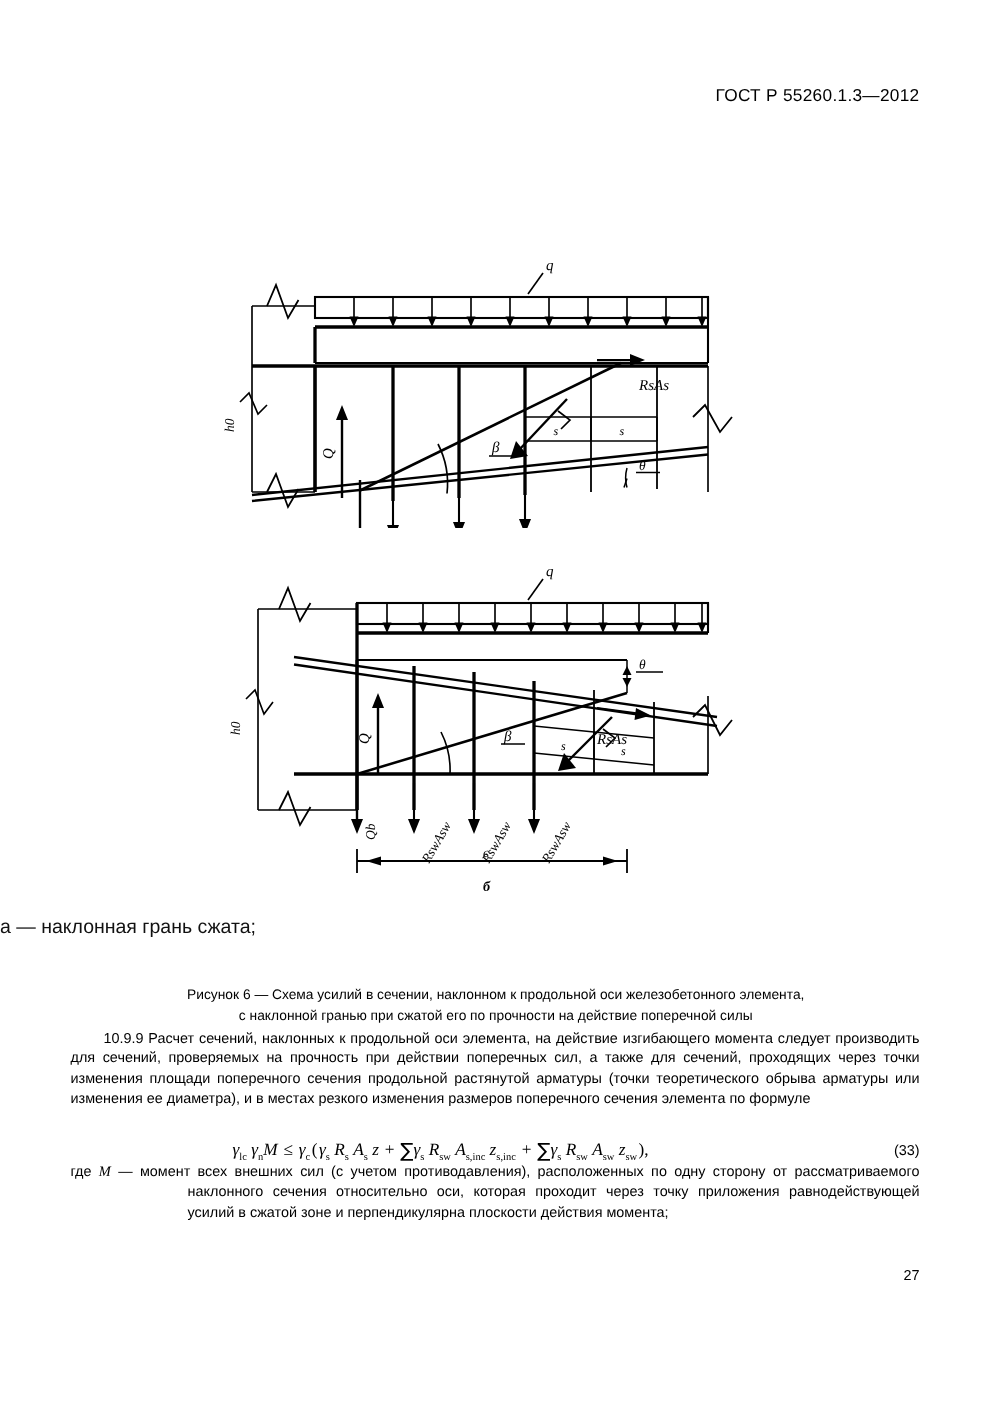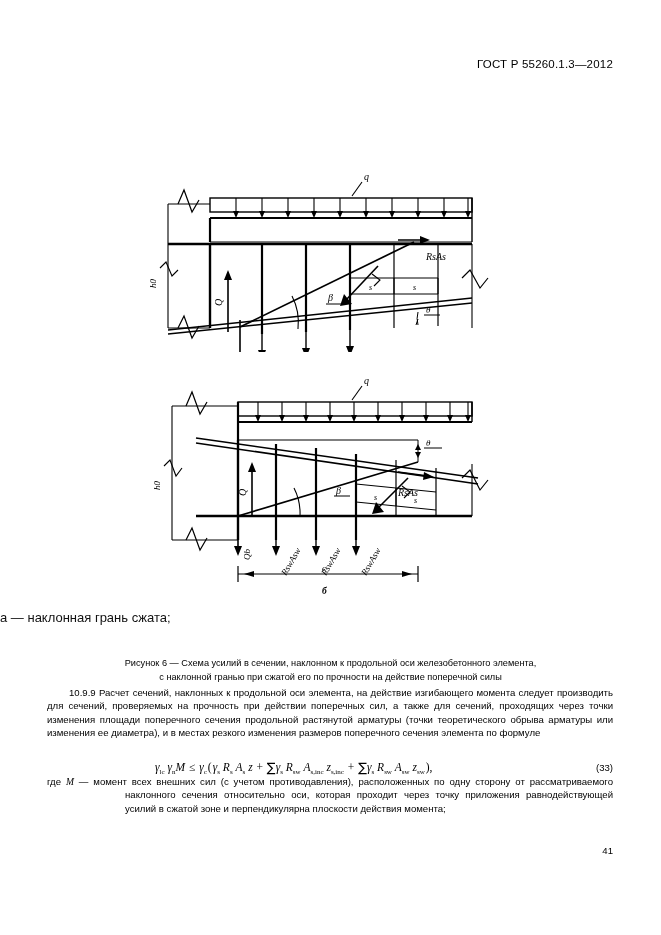--- a/index.html
+++ b/index.html
@@ -419,15 +419,15 @@
     <div class="eq-number">(33)</div>
   </div>
 
   <div class="body-text" id="para-where">
     <span class="hang"><span>где</span>
       <span class="italic-m">M</span>
       <span>—</span>
       <span>момент всех внешних сил (с учетом противодавления), расположенных по одну сторону от рассматриваемого наклонного сечения относительно оси, которая проходит через точку приложения равнодействующей усилий в сжатой зоне и перпендикулярна плоскости действия момента;</span></span>
   </div>
 
-  <div class="page-number">41</div>
+  <div class="page-number">27</div>
 
 </div>
 
 </body></html>

